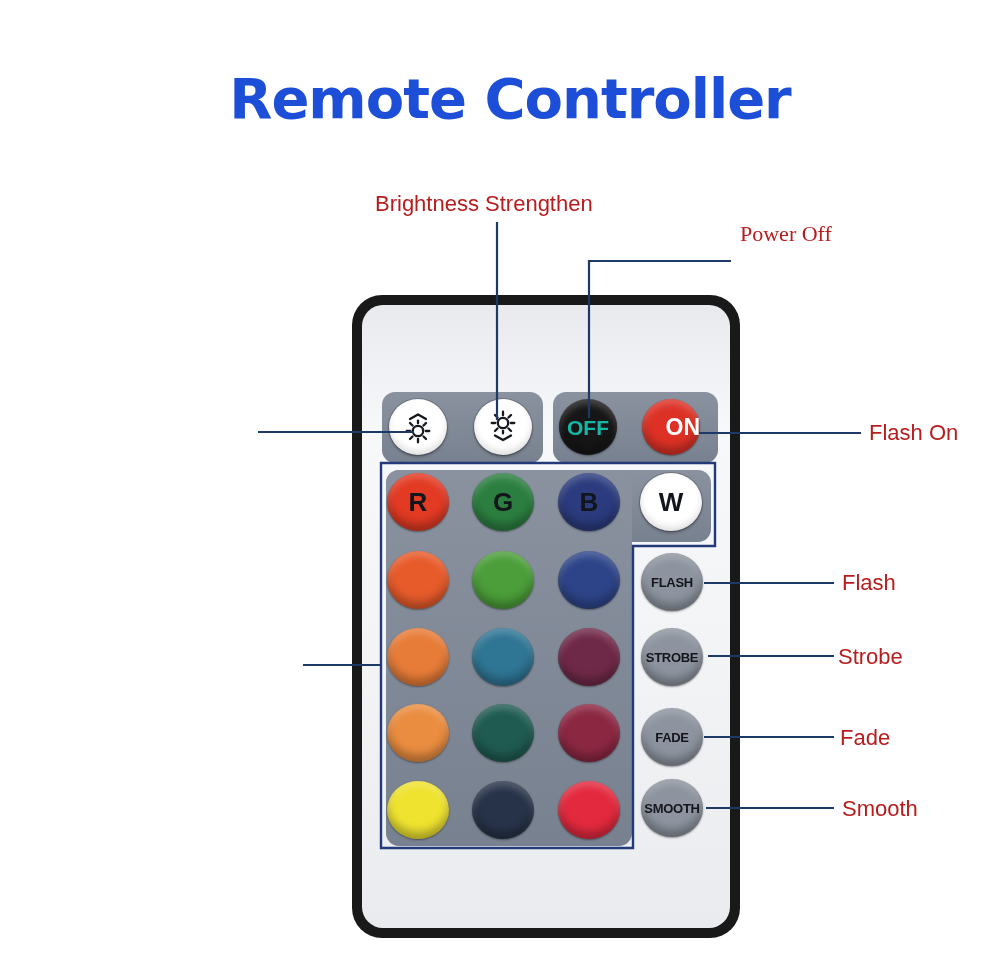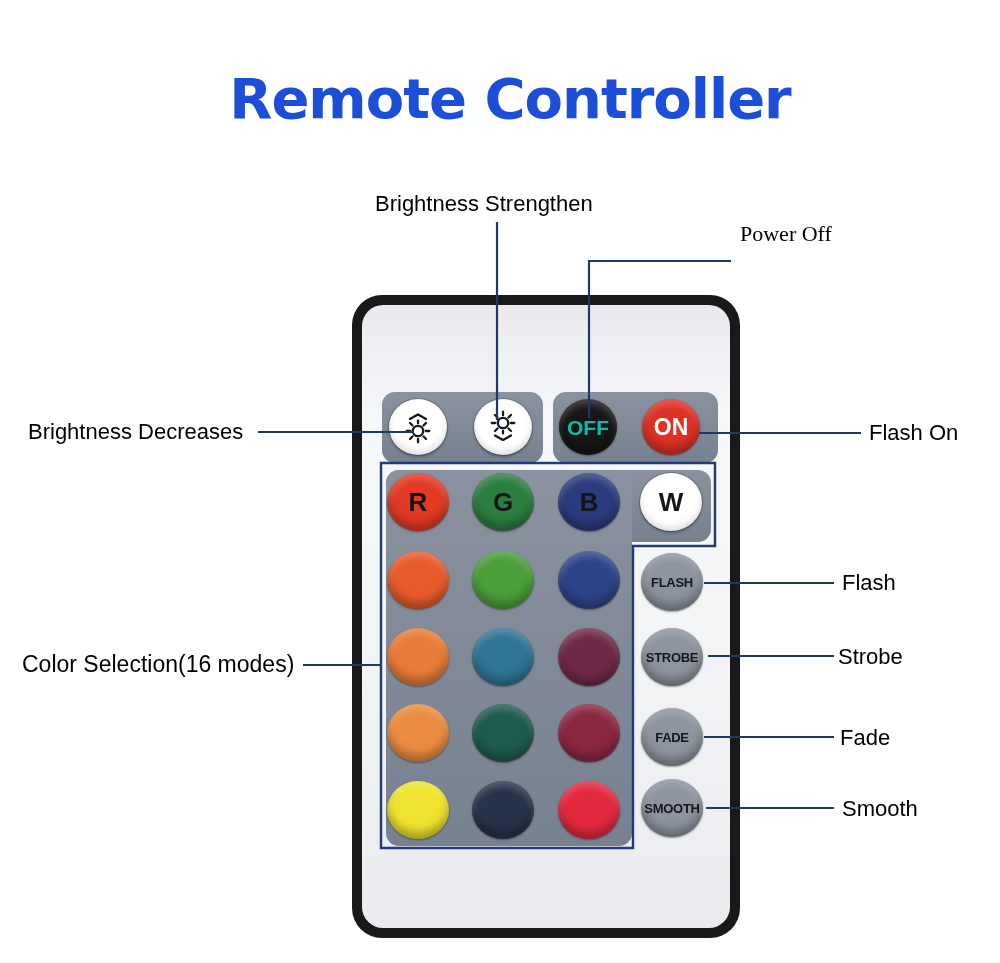--- a/index.html
+++ b/index.html
@@ -47,21 +47,21 @@
   }
   .btn .cap{line-height:1;}
   .rgbw{width:62px;height:58px;font-size:26px;color:#12151b;}
   .grid-btn{width:62px;height:58px;}
   .mode-btn{width:62px;height:58px;font-size:13px;letter-spacing:-.3px;color:#14161b;}
   .top-btn{width:58px;height:56px;}
   #btn-off .cap{color:#14b8a6;font-size:21px;}
   #btn-on  .cap{color:#ffffff;font-size:23px;}
   
   .callout{
-    position:absolute;font-size:22px;color:#000000;white-space:nowrap;
+    position:absolute;font-size:22px;color:#b91c1c;white-space:nowrap;
   }
   #lbl-brightness-strengthen{left:375px;top:191px;}
   #lbl-power-off{left:740px;top:221px;font-family:Liberation Serif, serif;}
   #lbl-brightness-decreases{left:28px;top:419px;}
   #lbl-power-on{left:869px;top:420px;}
   #lbl-color-selection{left:22px;top:651px;font-size:23px;}
   #lbl-flash{left:842px;top:570px;}
   #lbl-strobe{left:838px;top:644px;}
   #lbl-fade{left:840px;top:725px;}
   #lbl-smooth{left:842px;top:796px;}
@@ -118,21 +118,21 @@
           <line x1="19.5" y1="7.5" x2="22" y2="5"></line>
       </g>
       <polyline points="6,25.5 14,30 22,25.5" stroke="#15181d" stroke-width="2.3" fill="none" stroke-linecap="round" stroke-linejoin="round"></polyline>
     </svg>
   </div>
 
   <div class="btn top-btn" id="btn-off" style="left: 559px; top: 399px; background: rgb(22, 22, 22);">
     <span class="cap">OFF</span>
   </div>
 
-  <div class="btn top-btn" id="btn-on" style="left: 642px; top: 399px; background: rgb(221, 49, 37);">
+  <div class="btn top-btn" id="btn-on" style="left: 642px; top: 399px; background: rgb(221, 49, 37); justify-content: flex-end;">
     <span class="cap">ON</span>
   </div>
 
   <div id="buttons-layer">
       <div class="btn rgbw" style="left: 387px; top: 473px; background: rgb(226, 58, 35);">
         <span class="cap">R</span>
       </div>
       <div class="btn rgbw" style="left: 472px; top: 473px; background: rgb(43, 126, 64);">
         <span class="cap">G</span>
       </div>
@@ -176,21 +176,19 @@
     <path class="callout-line" d="M699 433 L861 433"></path>
     <path class="callout-line" d="M303 665 L380 665"></path>
     <path class="callout-line" d="M704 583 L834 583"></path>
     <path class="callout-line" d="M708 656 L834 656"></path>
     <path class="callout-line" d="M704 737 L834 737"></path>
     <path class="callout-line" d="M706 808 L834 808"></path>
   </svg>
 
   <div class="callout" id="lbl-brightness-strengthen">Brightness Strengthen</div>
   <div class="callout" id="lbl-power-off">Power Off</div>
-  <div class="callout" id="lbl-brightness-decreases">Brightness Decreases</div>
   <div class="callout" id="lbl-power-on">Flash On</div>
-  <div class="callout" id="lbl-color-selection">Color Selection(16 modes)</div>
   <div class="callout" id="lbl-flash">Flash</div>
   <div class="callout" id="lbl-strobe">Strobe</div>
   <div class="callout" id="lbl-fade">Fade</div>
   <div class="callout" id="lbl-smooth">Smooth</div>
 
 </div>
 
 </body></html>

